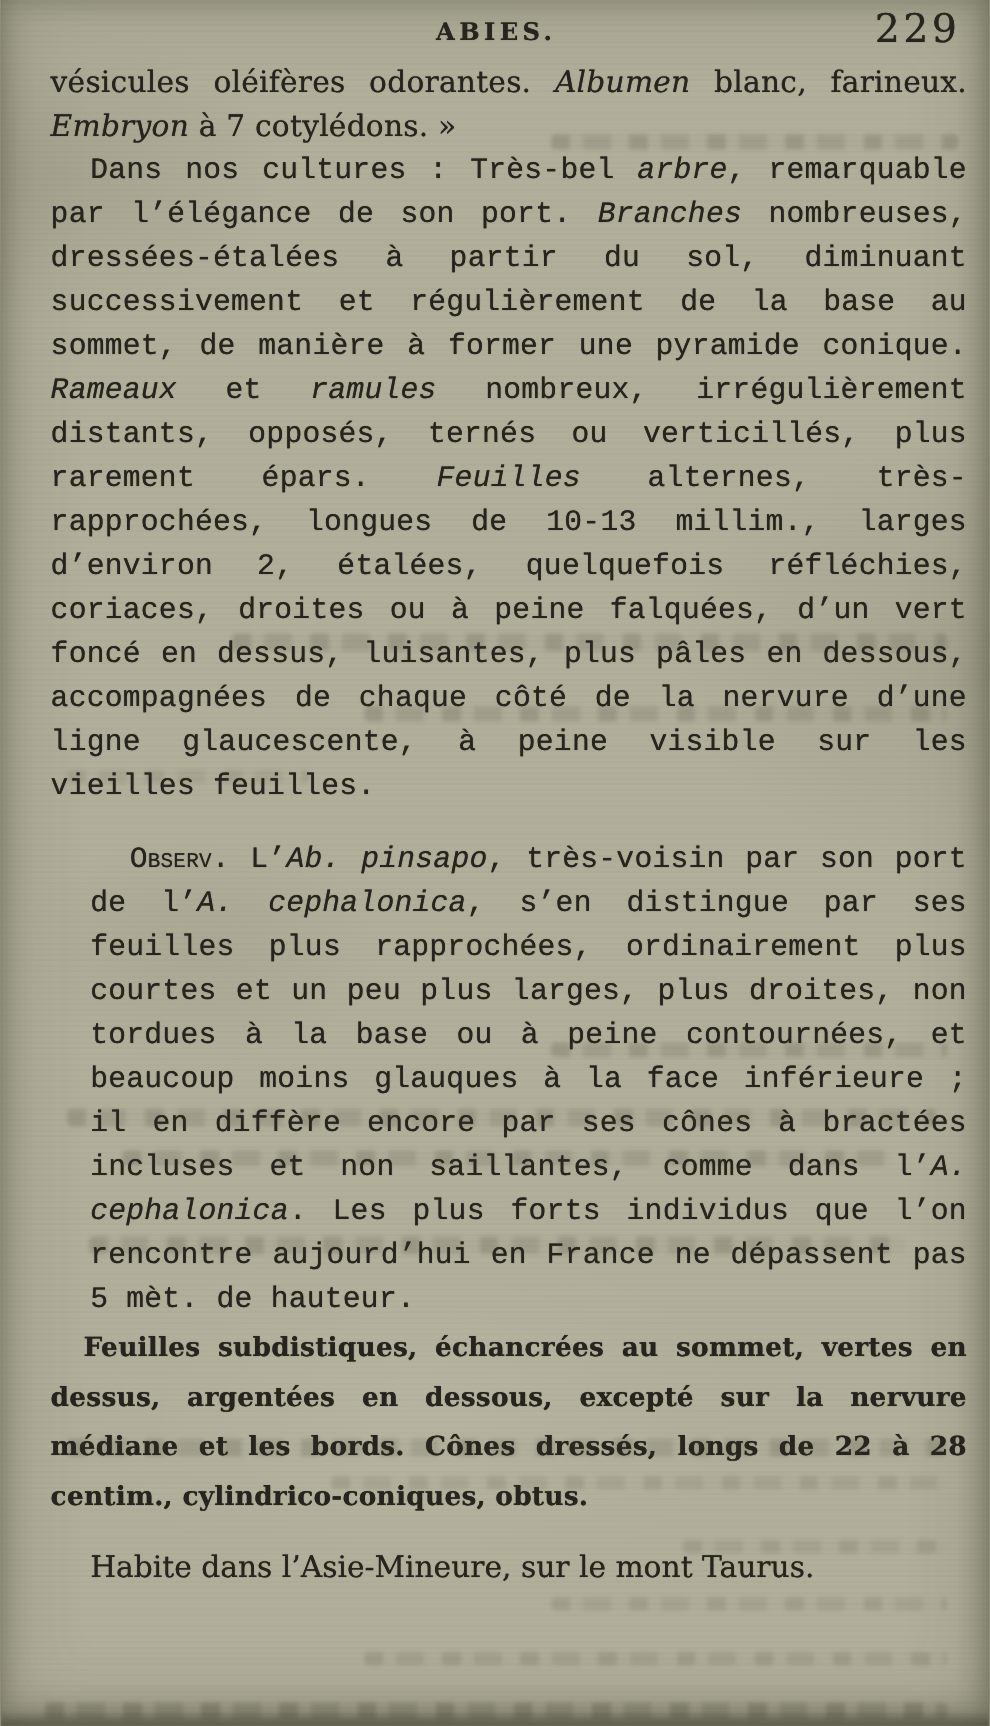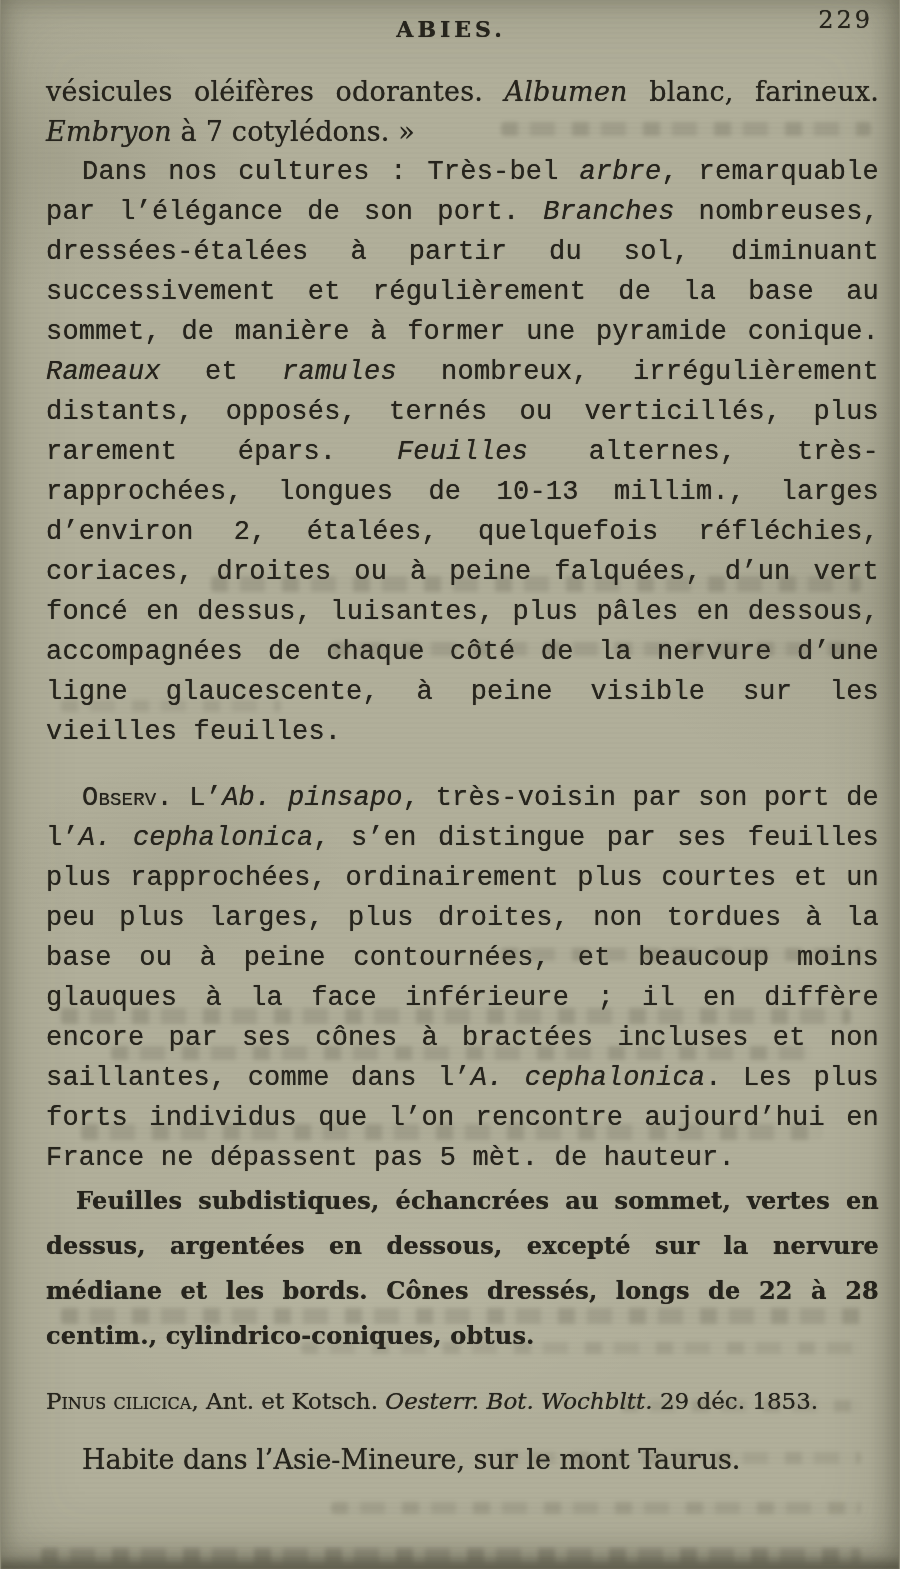--- a/index.html
+++ b/index.html
@@ -24,29 +24,29 @@
                 inset 0 -14px 26px rgba(56,54,40,.30);
   }
   .header { position:relative; height:52px; }
   .running-title {
     position:absolute; left:50%; top:16px; transform:translateX(-49%);
     font-size:22px; letter-spacing:4px; font-variant:small-caps;
     font-weight:bold;
   }
   .page-number {
     position:absolute; right:26px; top:6px;
-    font-size:24px; letter-spacing:3px;
+    font-size:36px; letter-spacing:3px;
   }
   .text-block { position:relative; padding:0 20px 0 45px; text-align:justify; }
   p { margin:0; }
   .body { font-size:27px; line-height:40px; letter-spacing:.2px; }
-  .cont { margin-top:20px; }
+  .cont { margin-top:4px; }
   .indent { text-indent:36px;font-family:Liberation Mono, monospace; }
   .sp-top { margin-top:20px; }
-  .sp-top-lg { margin-top:26px; }
+  .sp-top-lg { margin-top:26px;margin-left:36px; }
   .it { font-style:italic; }
   .sc { font-variant:small-caps; }
   .species-heading {
     margin:84px 0 52px; text-align:center; text-indent:0;
     font-size:27px; font-weight:normal; letter-spacing:1.5px;
   }
   .species-heading .sc { letter-spacing:2px; }
   .cross-svg { display:inline-block; vertical-align:-6px; margin-left:10px; }
   .diagnosis {
     font-size:24px; font-weight:bold; line-height:45px; letter-spacing:.2px;
@@ -85,21 +85,20 @@
     <p class="body cont"><span>vésicules oléifères odorantes. </span><span class="it">Albumen</span><span> blanc, farineux. </span><span class="it">Embryon</span><span> à 7 cotylédons. »</span></p>
 
     <p class="body indent"><span>Dans nos cultures : Très-bel </span><span class="it">arbre</span><span>, remarquable par l’élégance de son port. </span><span class="it">Branches</span><span> nombreuses, dressées-étalées à partir du sol, diminuant successivement et régulièrement de la base au sommet, de manière à former une pyramide conique. </span><span class="it">Rameaux</span><span> et </span><span class="it">ramules</span><span> nombreux, irrégulièrement distants, opposés, ternés ou verticillés, plus rarement épars. </span><span class="it">Feuilles</span><span> alternes, très-rapprochées, longues de 10-13 millim., larges d’environ 2, étalées, quelquefois réfléchies, coriaces, droites ou à peine falquées, d’un vert foncé en dessus, luisantes, plus pâles en dessous, accompagnées de chaque côté de la nervure d’une ligne glaucescente, à peine visible sur les vieilles feuilles.</span></p>
 
 
     <p class="body indent sp-top-lg"><span class="sc">Observ.</span><span> L’</span><span class="it">Ab. pinsapo</span><span>, très-voisin par son port de l’</span><span class="it">A. cephalonica</span><span>, s’en distingue par ses feuilles plus rapprochées, ordinairement plus courtes et un peu plus larges, plus droites, non tordues à la base ou à peine contournées, et beaucoup moins glauques à la face inférieure ; il en diffère encore par ses cônes à bractées incluses et non saillantes, comme dans l’</span><span class="it">A. cephalonica</span><span>. Les plus forts individus que l’on rencontre aujourd’hui en France ne dépassent pas 5 mèt. de hauteur.</span></p>
 
 
     <p class="diagnosis"><span>Feuilles subdistiques, échancrées au sommet, vertes en dessus, argentées en dessous, excepté sur la nervure médiane et les bords. Cônes dressés, longs de 22 à 28 centim., cylindrico-coniques, obtus.</span></p>
 
-    <p class="synonymy"><span class="sc">Pinus cilicica</span><span>, Ant. et Kotsch. </span><span class="it">Oesterr. Bot. Wochbltt.</span><span> 29 déc. 1853.</span></p>
 
     <p class="habitat"><span>Habite dans l’Asie-Mineure, sur le mont Taurus.</span></p>
 
   </div>
 
   <div>
     <div class="ghost" style="top:122px; left:500px; width:370px; height:14px;"></div>
     <div class="ghost" style="top:576px; left:210px; width:650px; height:16px;"></div>
     <div class="ghost" style="top:642px; left:330px; width:530px; height:14px;"></div>
     <div class="ghost" style="top:700px; left:60px; width:220px; height:12px; opacity:.35;"></div>

